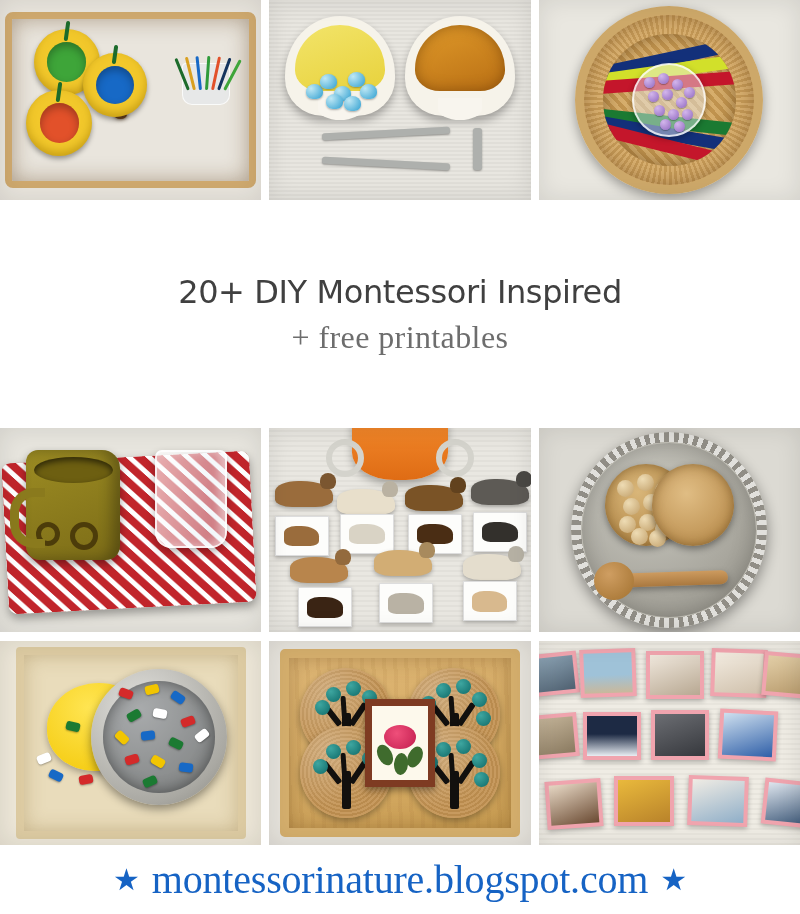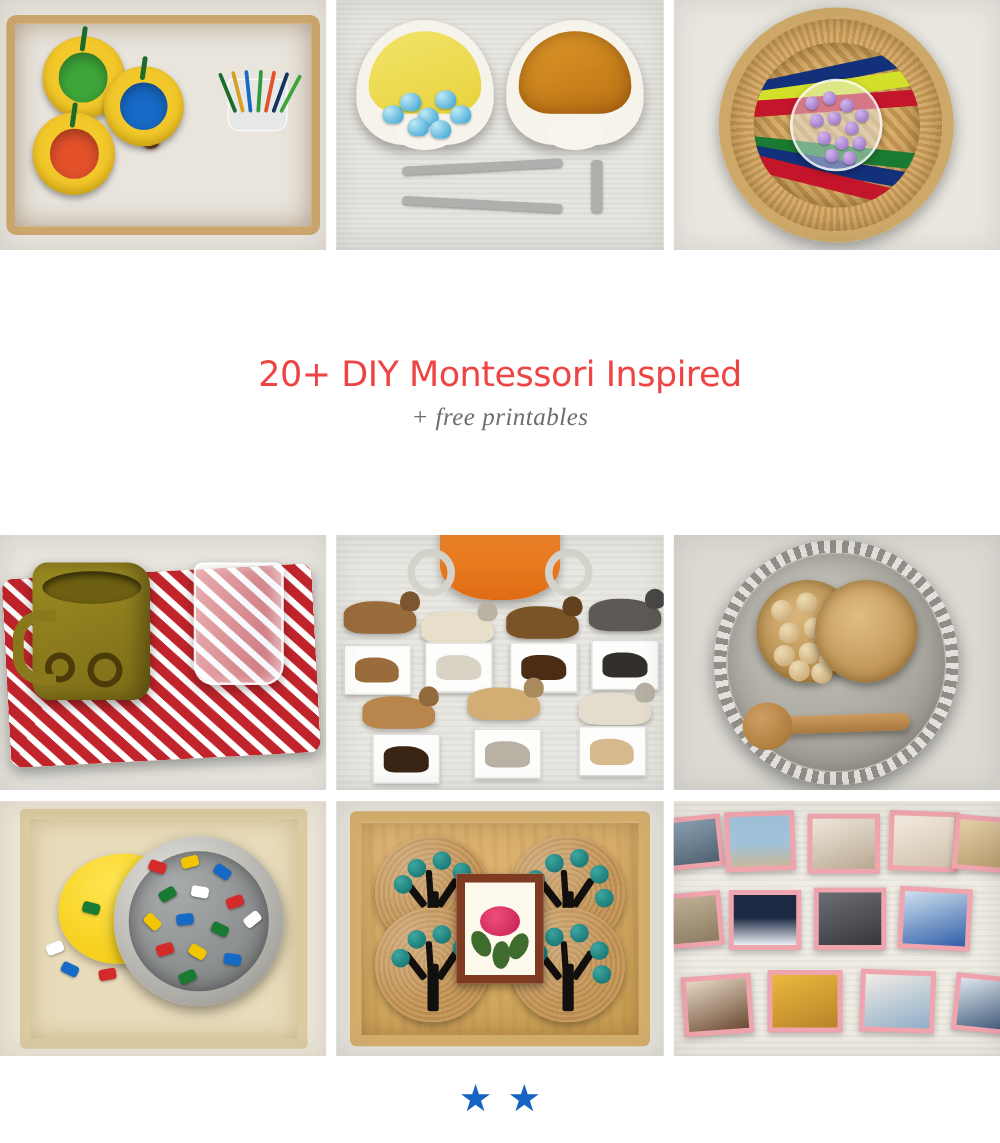--- a/index.html
+++ b/index.html
@@ -239,34 +239,33 @@
   .pcard i{ display:block; width:100%; height:100%; }
 
   
   .title-block{
     position:absolute; left:0; top:200px; width:800px; height:228px;
     background:#ffffff;
     display:flex; flex-direction:column; align-items:center; justify-content:center;
     text-align:center;
   }
   .title-line{
-    color:#ef4444;
+    color:#404040;
     font-family:"DejaVu Sans", sans-serif;
     font-weight:400;
-    font-size:28px;
+    font-size:32px;
     line-height:1.26;
     letter-spacing:-0.4px;
     white-space:nowrap;
   }
   .subtitle{
     margin-top:6px;
     color:#6d6d6d;
     font-family:"Liberation Serif", serif;
-    font-style:italic;
-    font-size:20px;
+    font-size:32px;
     letter-spacing:.4px;
   }
 
   
   .footer-banner{
     position:absolute; left:0; top:845px; width:800px; height:69px;
     background:#ffffff;
     display:flex; align-items:center; justify-content:center; gap:12px;
   }
   .footer-url{
@@ -574,16 +573,17 @@
           <i style="background:linear-gradient(160deg,#f0ece4,#8faec8);"></i>
         </div>
       <div class="pcard" style="right:-5%;top:68%; width:50px; height:46px; transform:rotate(6deg);">
           <i style="background:linear-gradient(160deg,#dfe6ee,#3f5a7a);"></i>
         </div>
     </div>
   </div>
 
   <div class="footer-banner">
     <span class="footer-star">★</span>
+    <span class="footer-url">montessorinature.blogspot.com</span>
     <span class="footer-star">★</span>
   </div>
 
 </div>
 
 </body></html>

